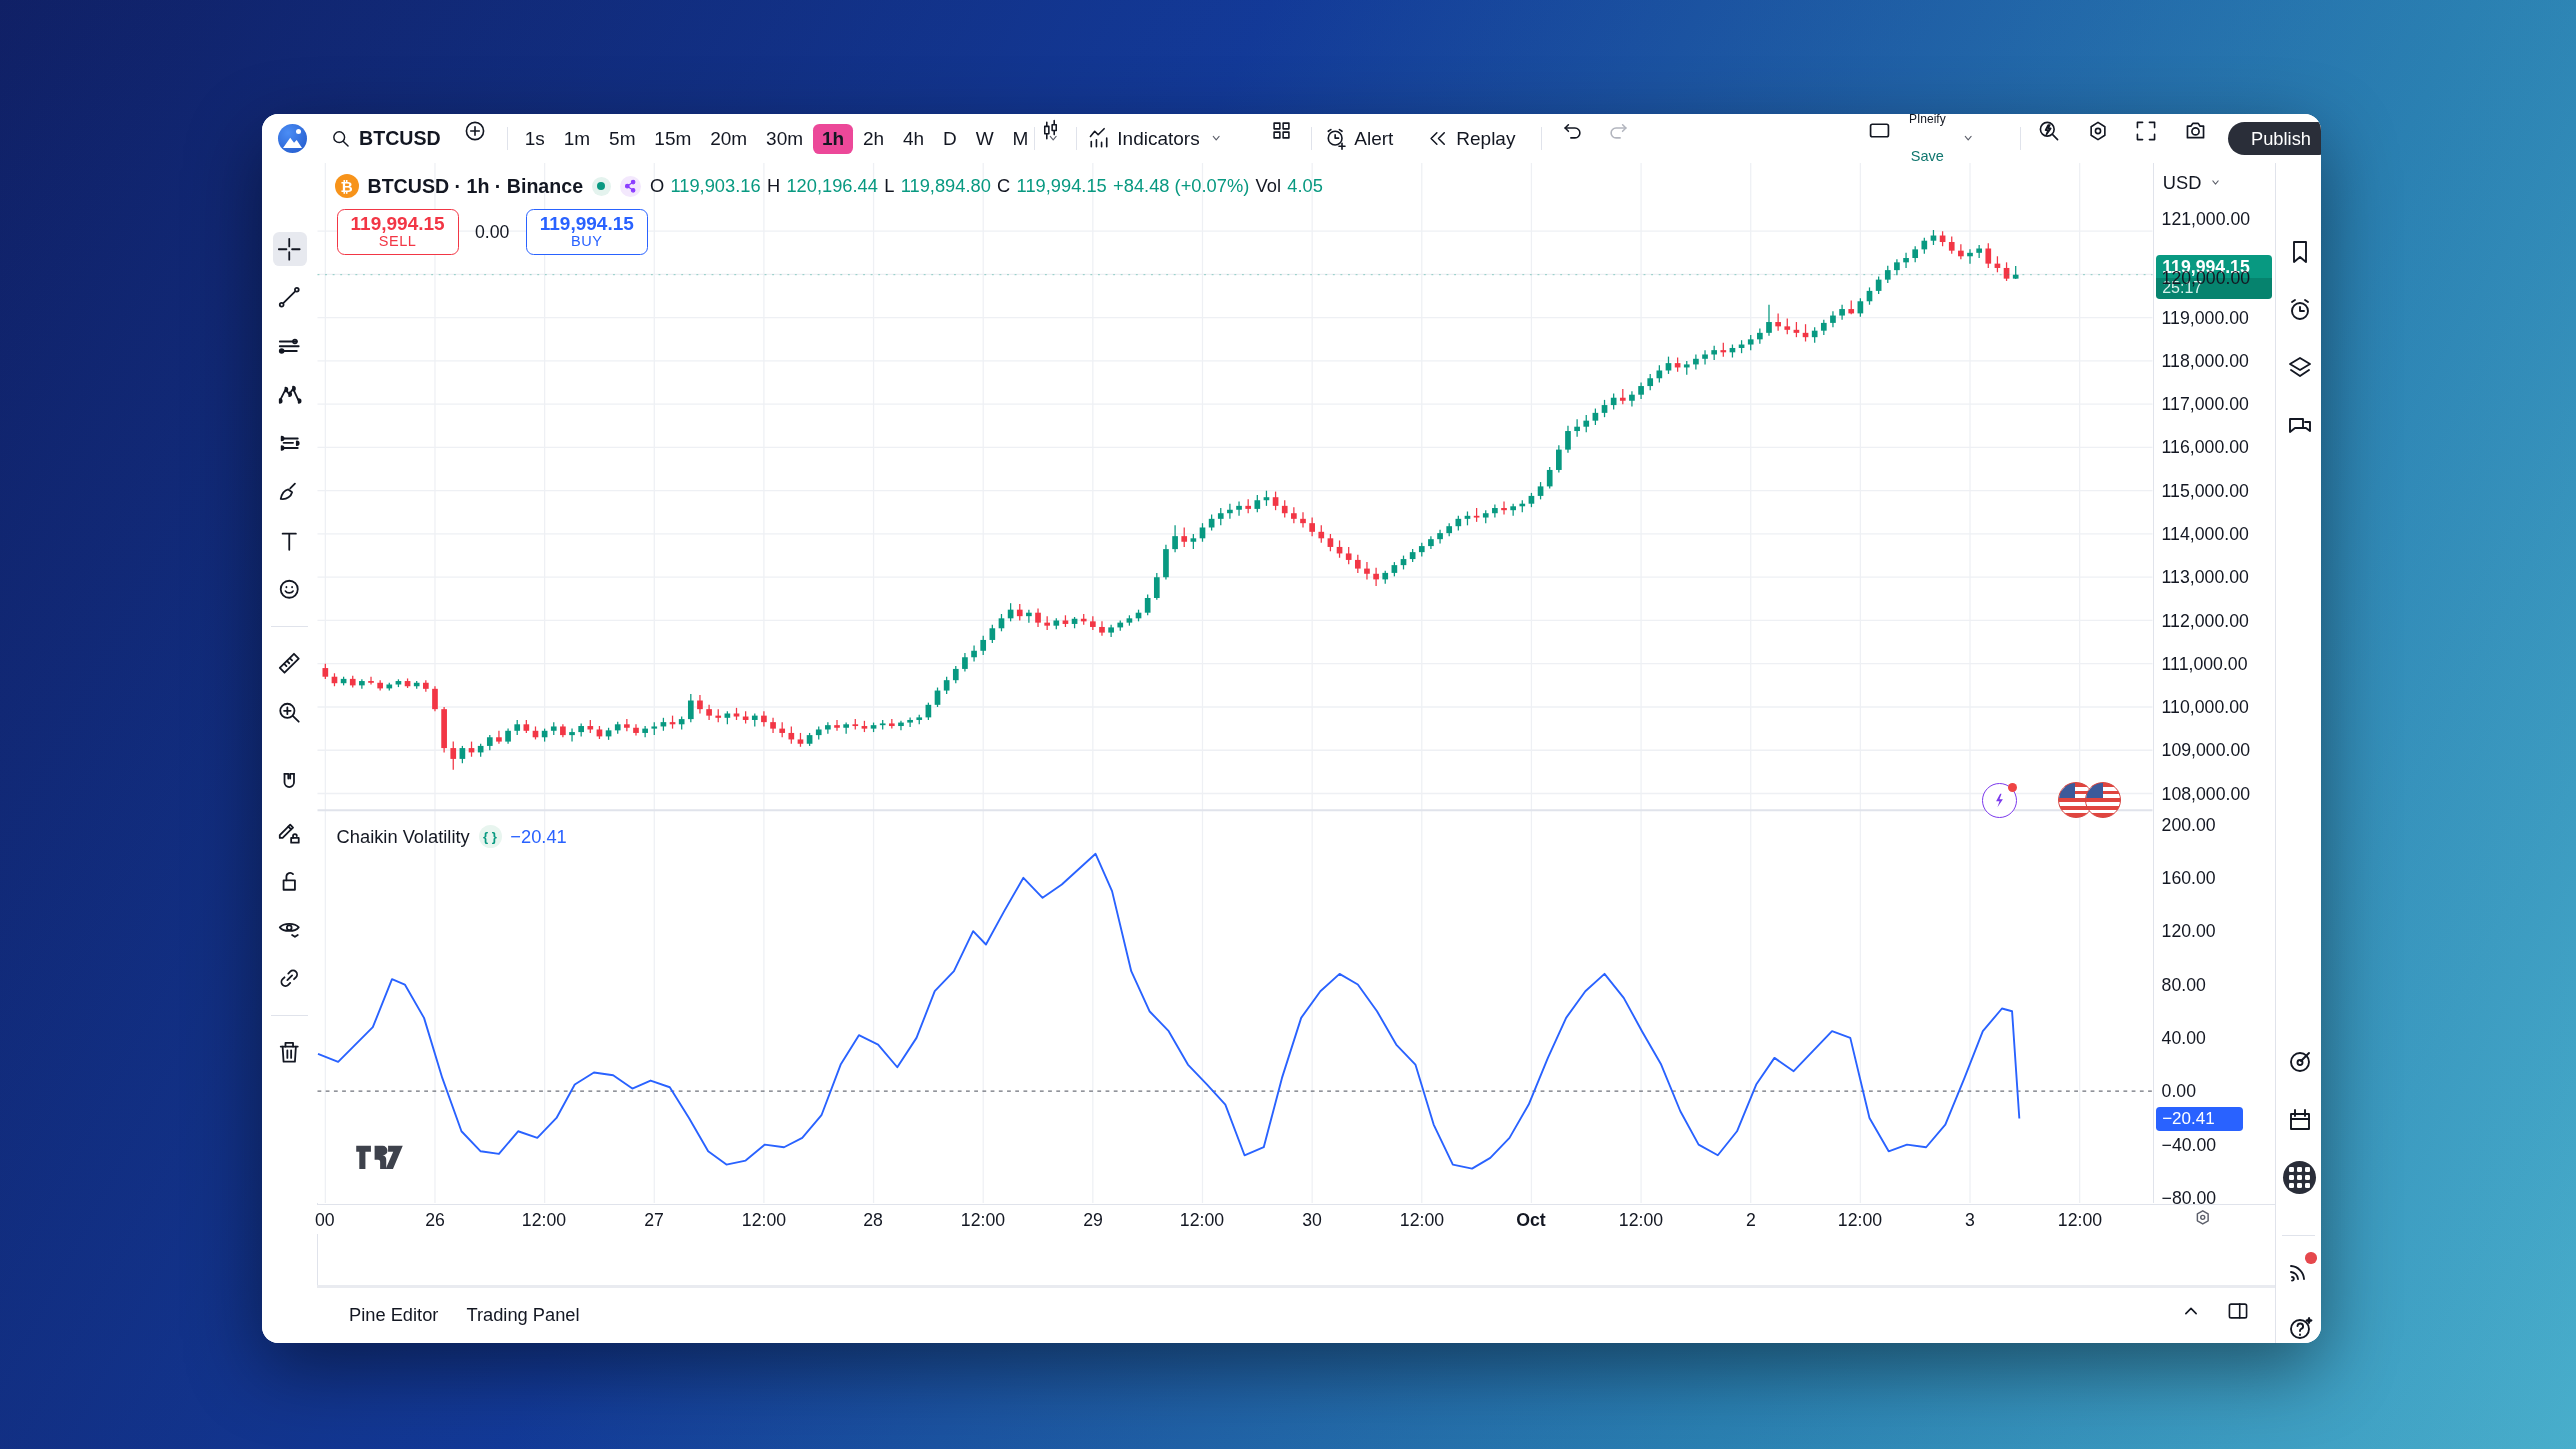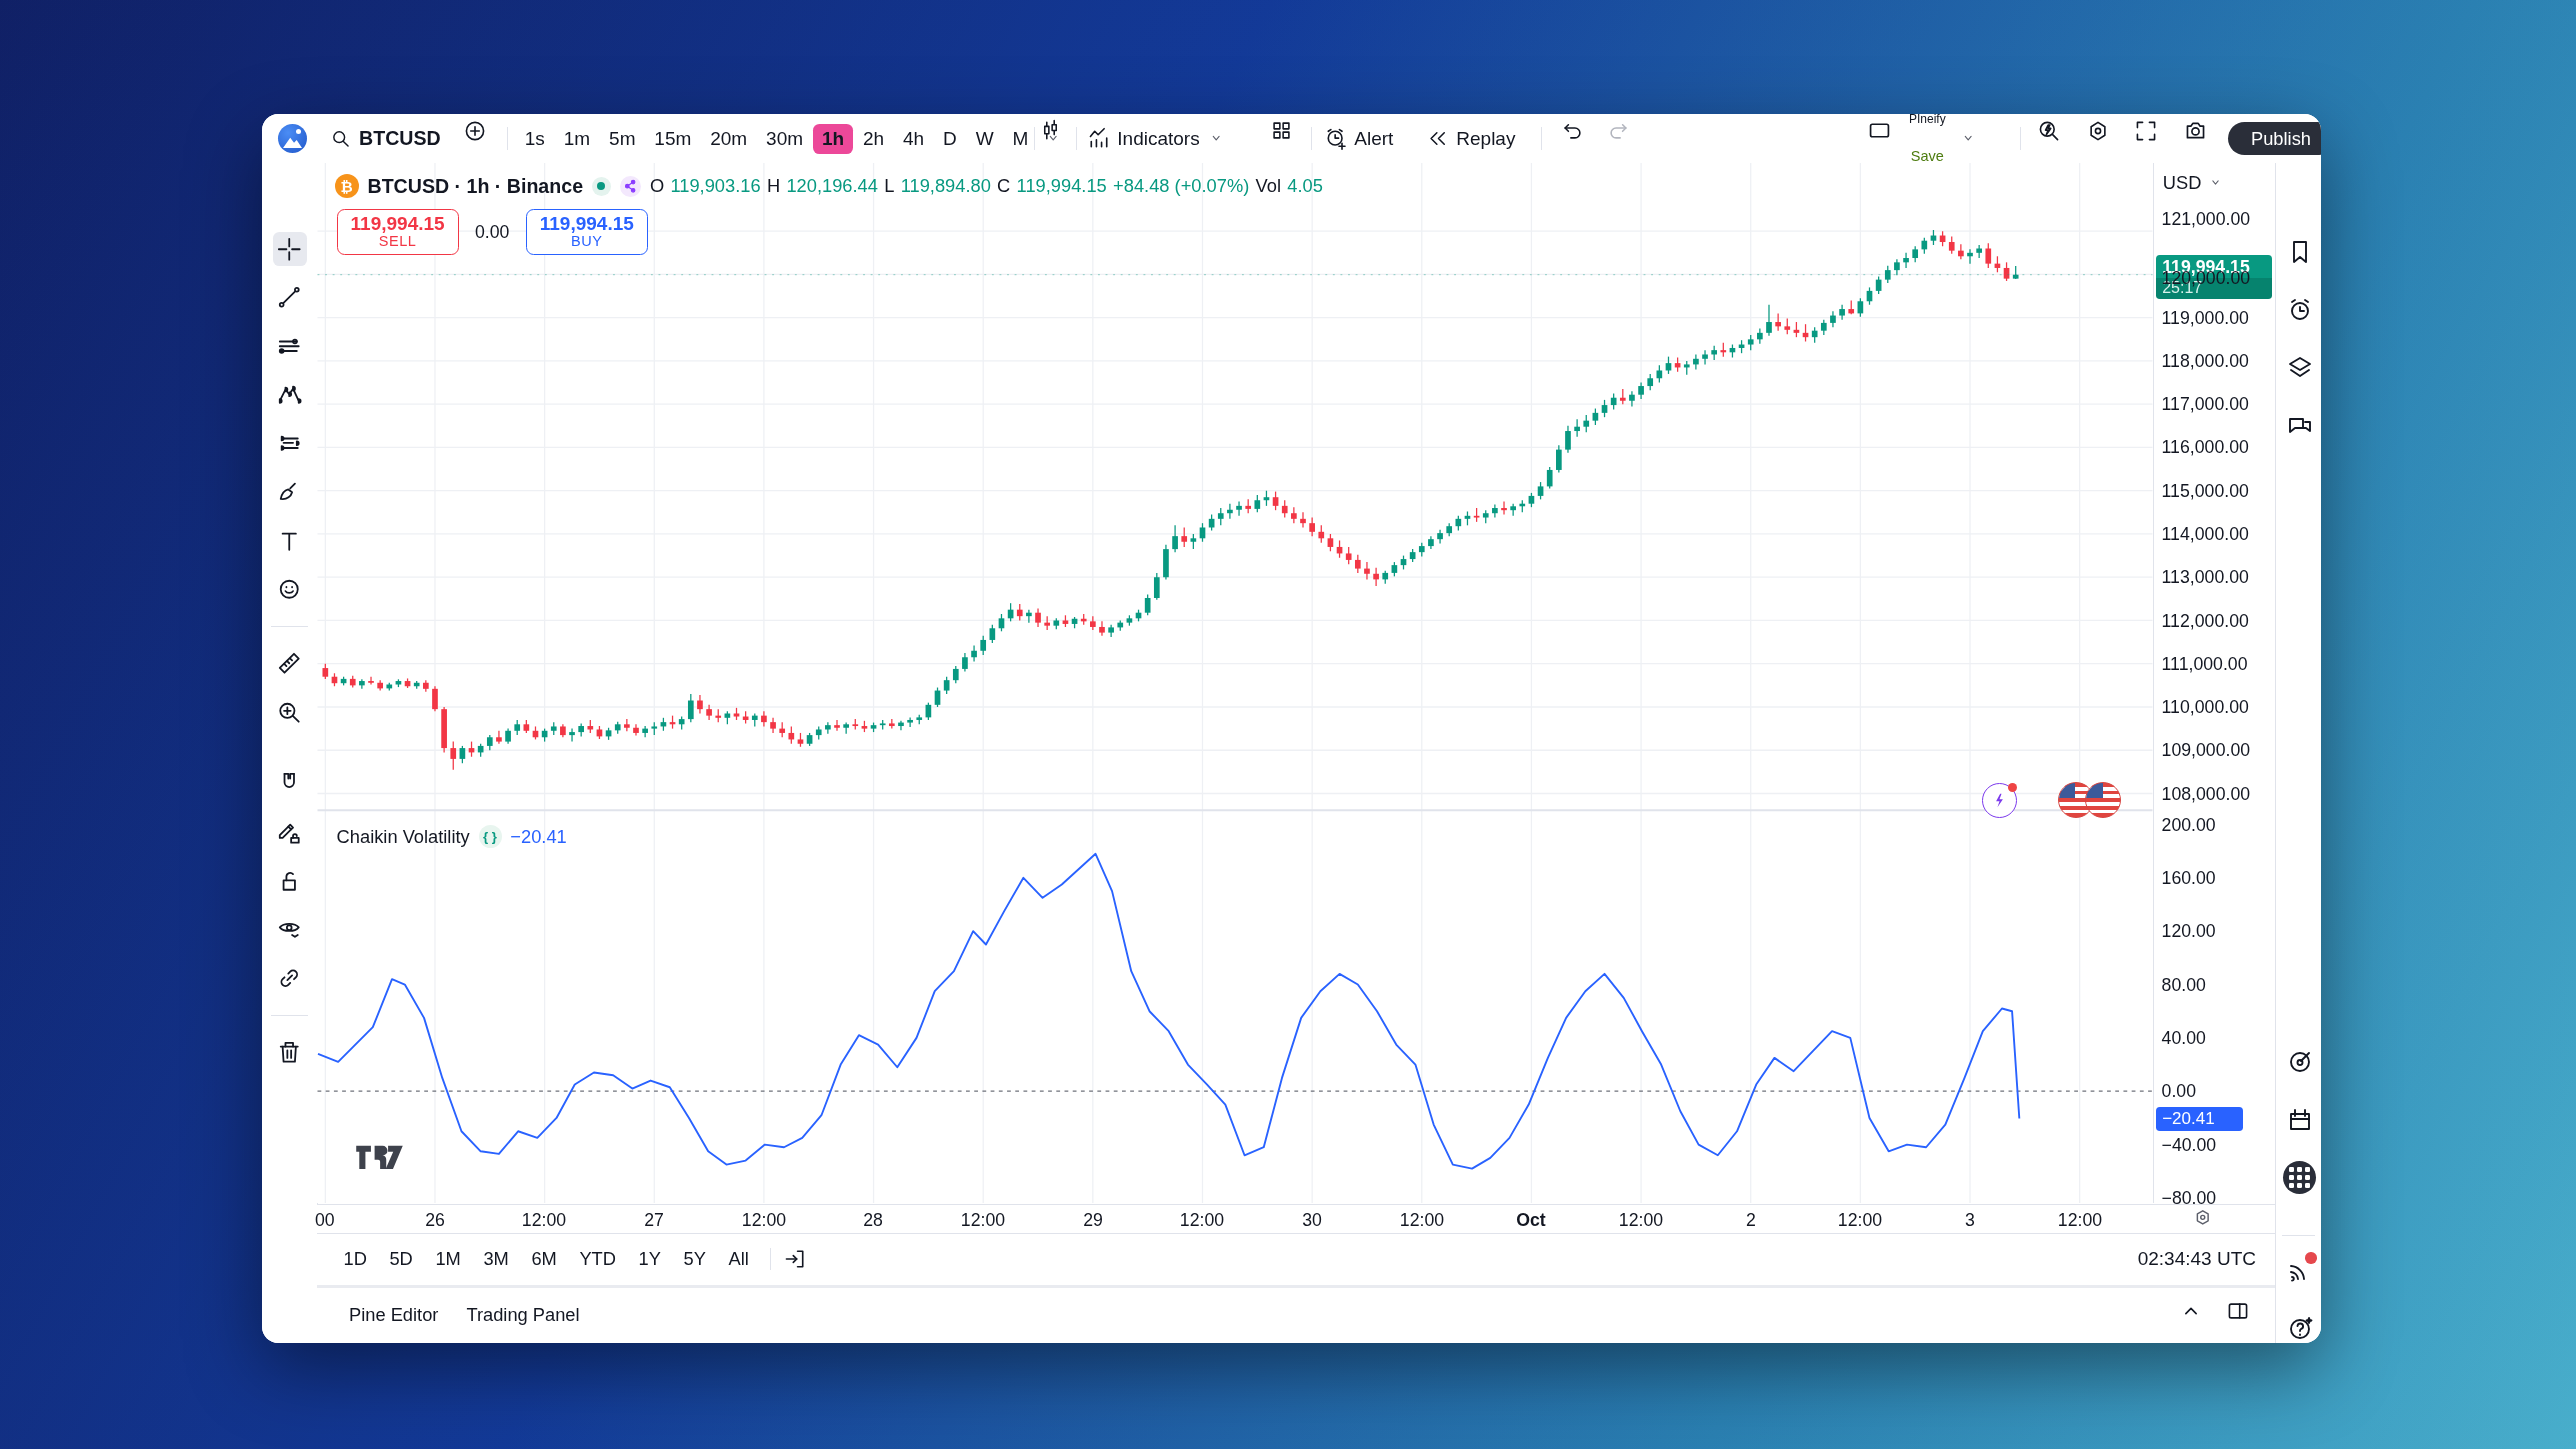--- a/index.html
+++ b/index.html
@@ -20,21 +20,21 @@
   .tf{padding:0 8.8px;height:30px;display:flex;align-items:center;border-radius:6.3px;font-size:19px;color:#131722;cursor:pointer;}
   .tf.active{background:#ec4899;font-weight:700;}
   .icon-btn{display:flex;align-items:center;justify-content:center;width:33px;height:33px;border-radius:6.3px;cursor:pointer;}
   svg.ic{stroke:#131722;fill:none;stroke-width:1.9;stroke-linecap:round;stroke-linejoin:round;}
   svg.ic.grey{stroke:#b2b5be;}
   svg.ic.dim{stroke:#5d606b;}
   .publish{background:#2a2e39;color:#fff;height:33px;border-radius:17.7px;display:flex;align-items:center;
     padding:0 23px;font-size:18.3px;cursor:pointer;}
   .savebox{display:flex;flex-direction:column;align-items:center;line-height:1.05;cursor:pointer;}
   .savebox .t1{font-size:12px;color:#131722;}
-  .savebox .t2{font-size:14.5px;color:#4d7c0f;margin-top:24px;}
+  .savebox .t2{font-size:14.5px;color:#0f766e;margin-top:24px;}
   .hlabel{font-size:19px;margin-left:6.3px;}
   
   .left-toolbar{position:absolute;left:0;top:49px;width:55px;bottom:0;background:#fff;border-right:0.6px solid #e0e3eb;}
   .ltool{position:absolute;left:10.7px;width:34px;height:34px;border-radius:6.3px;display:flex;align-items:center;justify-content:center;cursor:pointer;}
   .ltool.selected{background:#e7e9ef;}
   .ldiv{position:absolute;left:8.8px;width:37px;height:0.6px;background:#e0e3eb;}
   
   .right-sidebar{position:absolute;left:2013px;top:49px;width:47px;bottom:0;background:#fff;border-left:0.6px solid #e0e3eb;}
   .rtool{position:absolute;left:5px;width:37px;height:37px;display:flex;align-items:center;justify-content:center;cursor:pointer;}
   .rdiv{position:absolute;left:6.3px;width:33px;height:0.6px;background:#e0e3eb;}
@@ -880,42 +880,20 @@
         <div class="ttick" style="left: 1653px;">3</div>
         <div class="ttick" style="left: 1763px;">12:00</div>
       </div>
   <div class="abs" style="left:1930px;top:1093px;">
     <svg class="ic dim" width="21.5" height="21.5" viewBox="0 0 28 28">
           <path d="M14 5l7 4v9l-7 4-7-4V9z"></path>
           <circle cx="14" cy="13.5" r="2.6"></circle>
         </svg>
   </div>
 
-  <div class="bottom-bar">
-    <div style="position:absolute;left:17.7px;top:8.8px;display:flex;align-items:center;gap:5px;" id="range-bar">
-          <div class="rangebtn">1D</div>
-          <div class="rangebtn">5D</div>
-          <div class="rangebtn">1M</div>
-          <div class="rangebtn">3M</div>
-          <div class="rangebtn">6M</div>
-          <div class="rangebtn">YTD</div>
-          <div class="rangebtn">1Y</div>
-          <div class="rangebtn">5Y</div>
-          <div class="rangebtn">All</div>
-          <div style="width: 0.6px; height: 21.5px; background: rgb(224, 227, 235); margin: 0px 7.6px;"></div>
-          <div style="display: flex; align-items: center; cursor: pointer;">
-            <svg width="24" height="24" viewBox="0 0 28 28" class="ic">
-              <path d="M17 5h6v18h-6"></path>
-              <path d="M4 14h12"></path>
-              <path d="M12 10l4 4-4 4"></path>
-            </svg>
-          </div>
-        </div>
-    <div class="clock">02:34:43 UTC</div>
-  </div>
   <div class="graydivider"></div>
 
   <div class="footer">
     <div style="position:absolute;left:32px;top:16.4px;display:flex;gap:28px;">
       <span class="fitem">Pine Editor</span>
       <span class="fitem">Trading Panel</span>
     </div>
     <div style="position:absolute;left:1862px;top:11.4px;display:flex;gap:23px;">
       <svg class="ic" width="24" height="24" viewBox="0 0 28 28">
             <path d="M8 17l6-6 6 6"></path>

